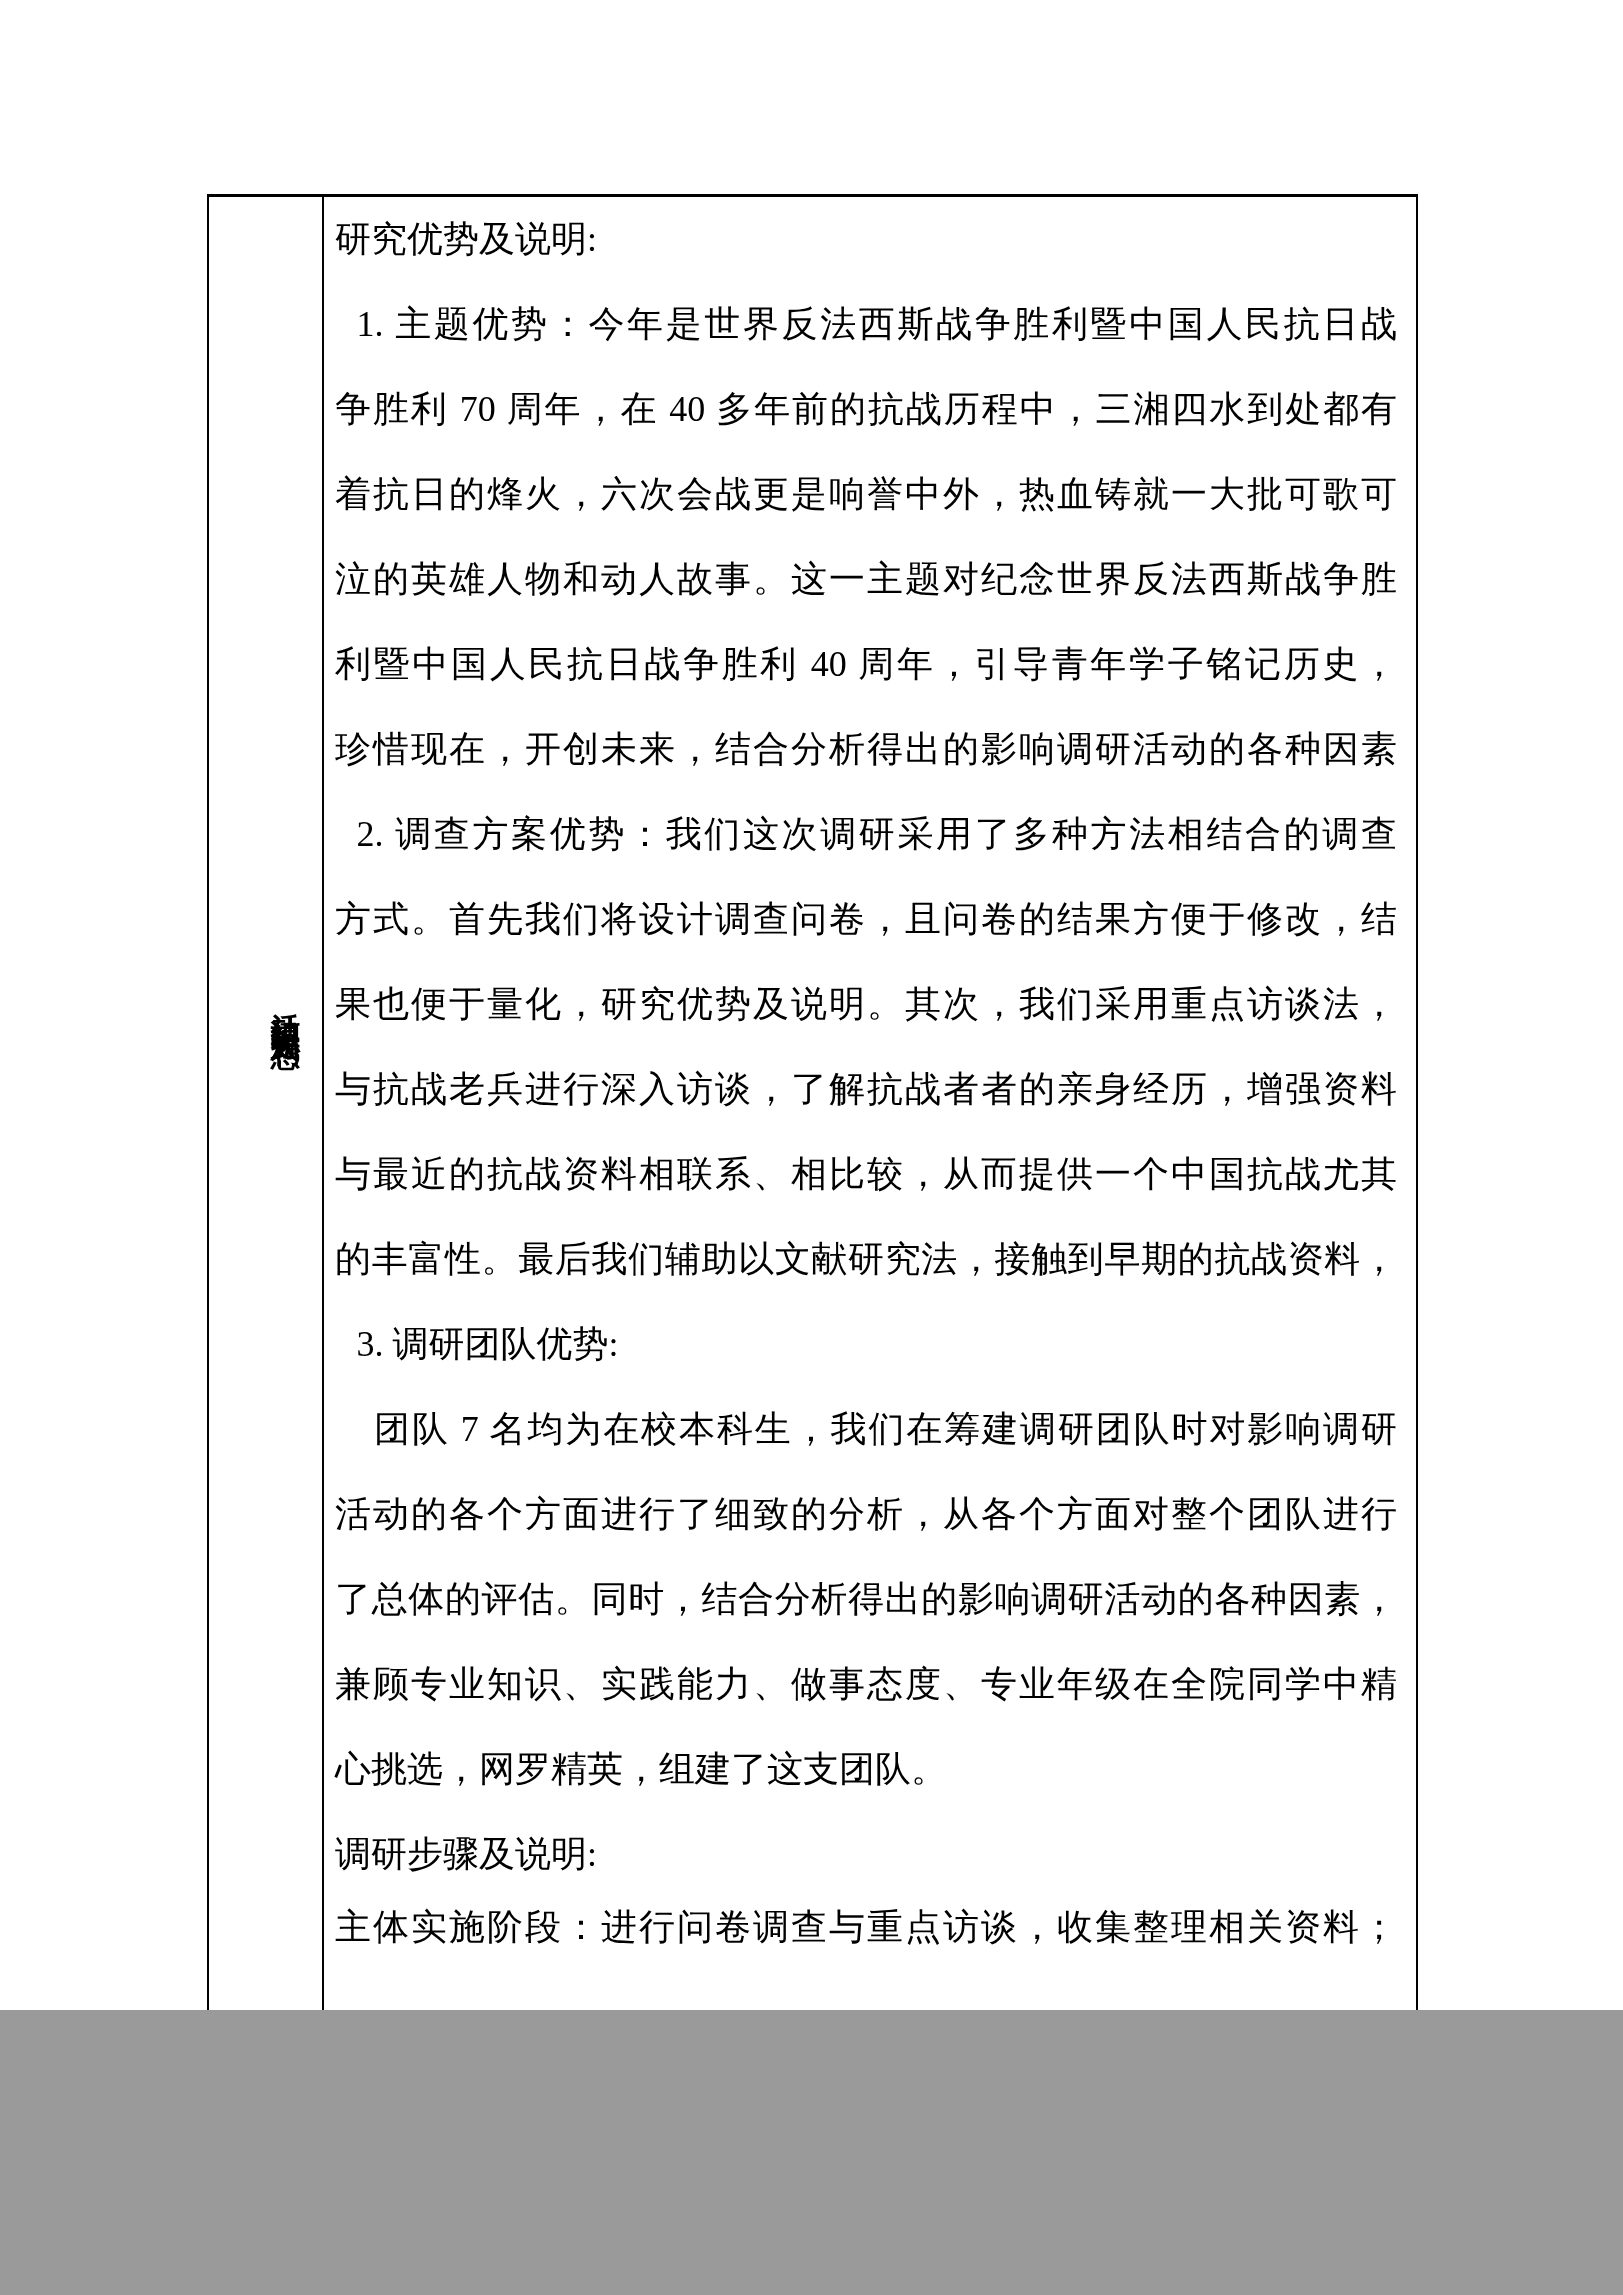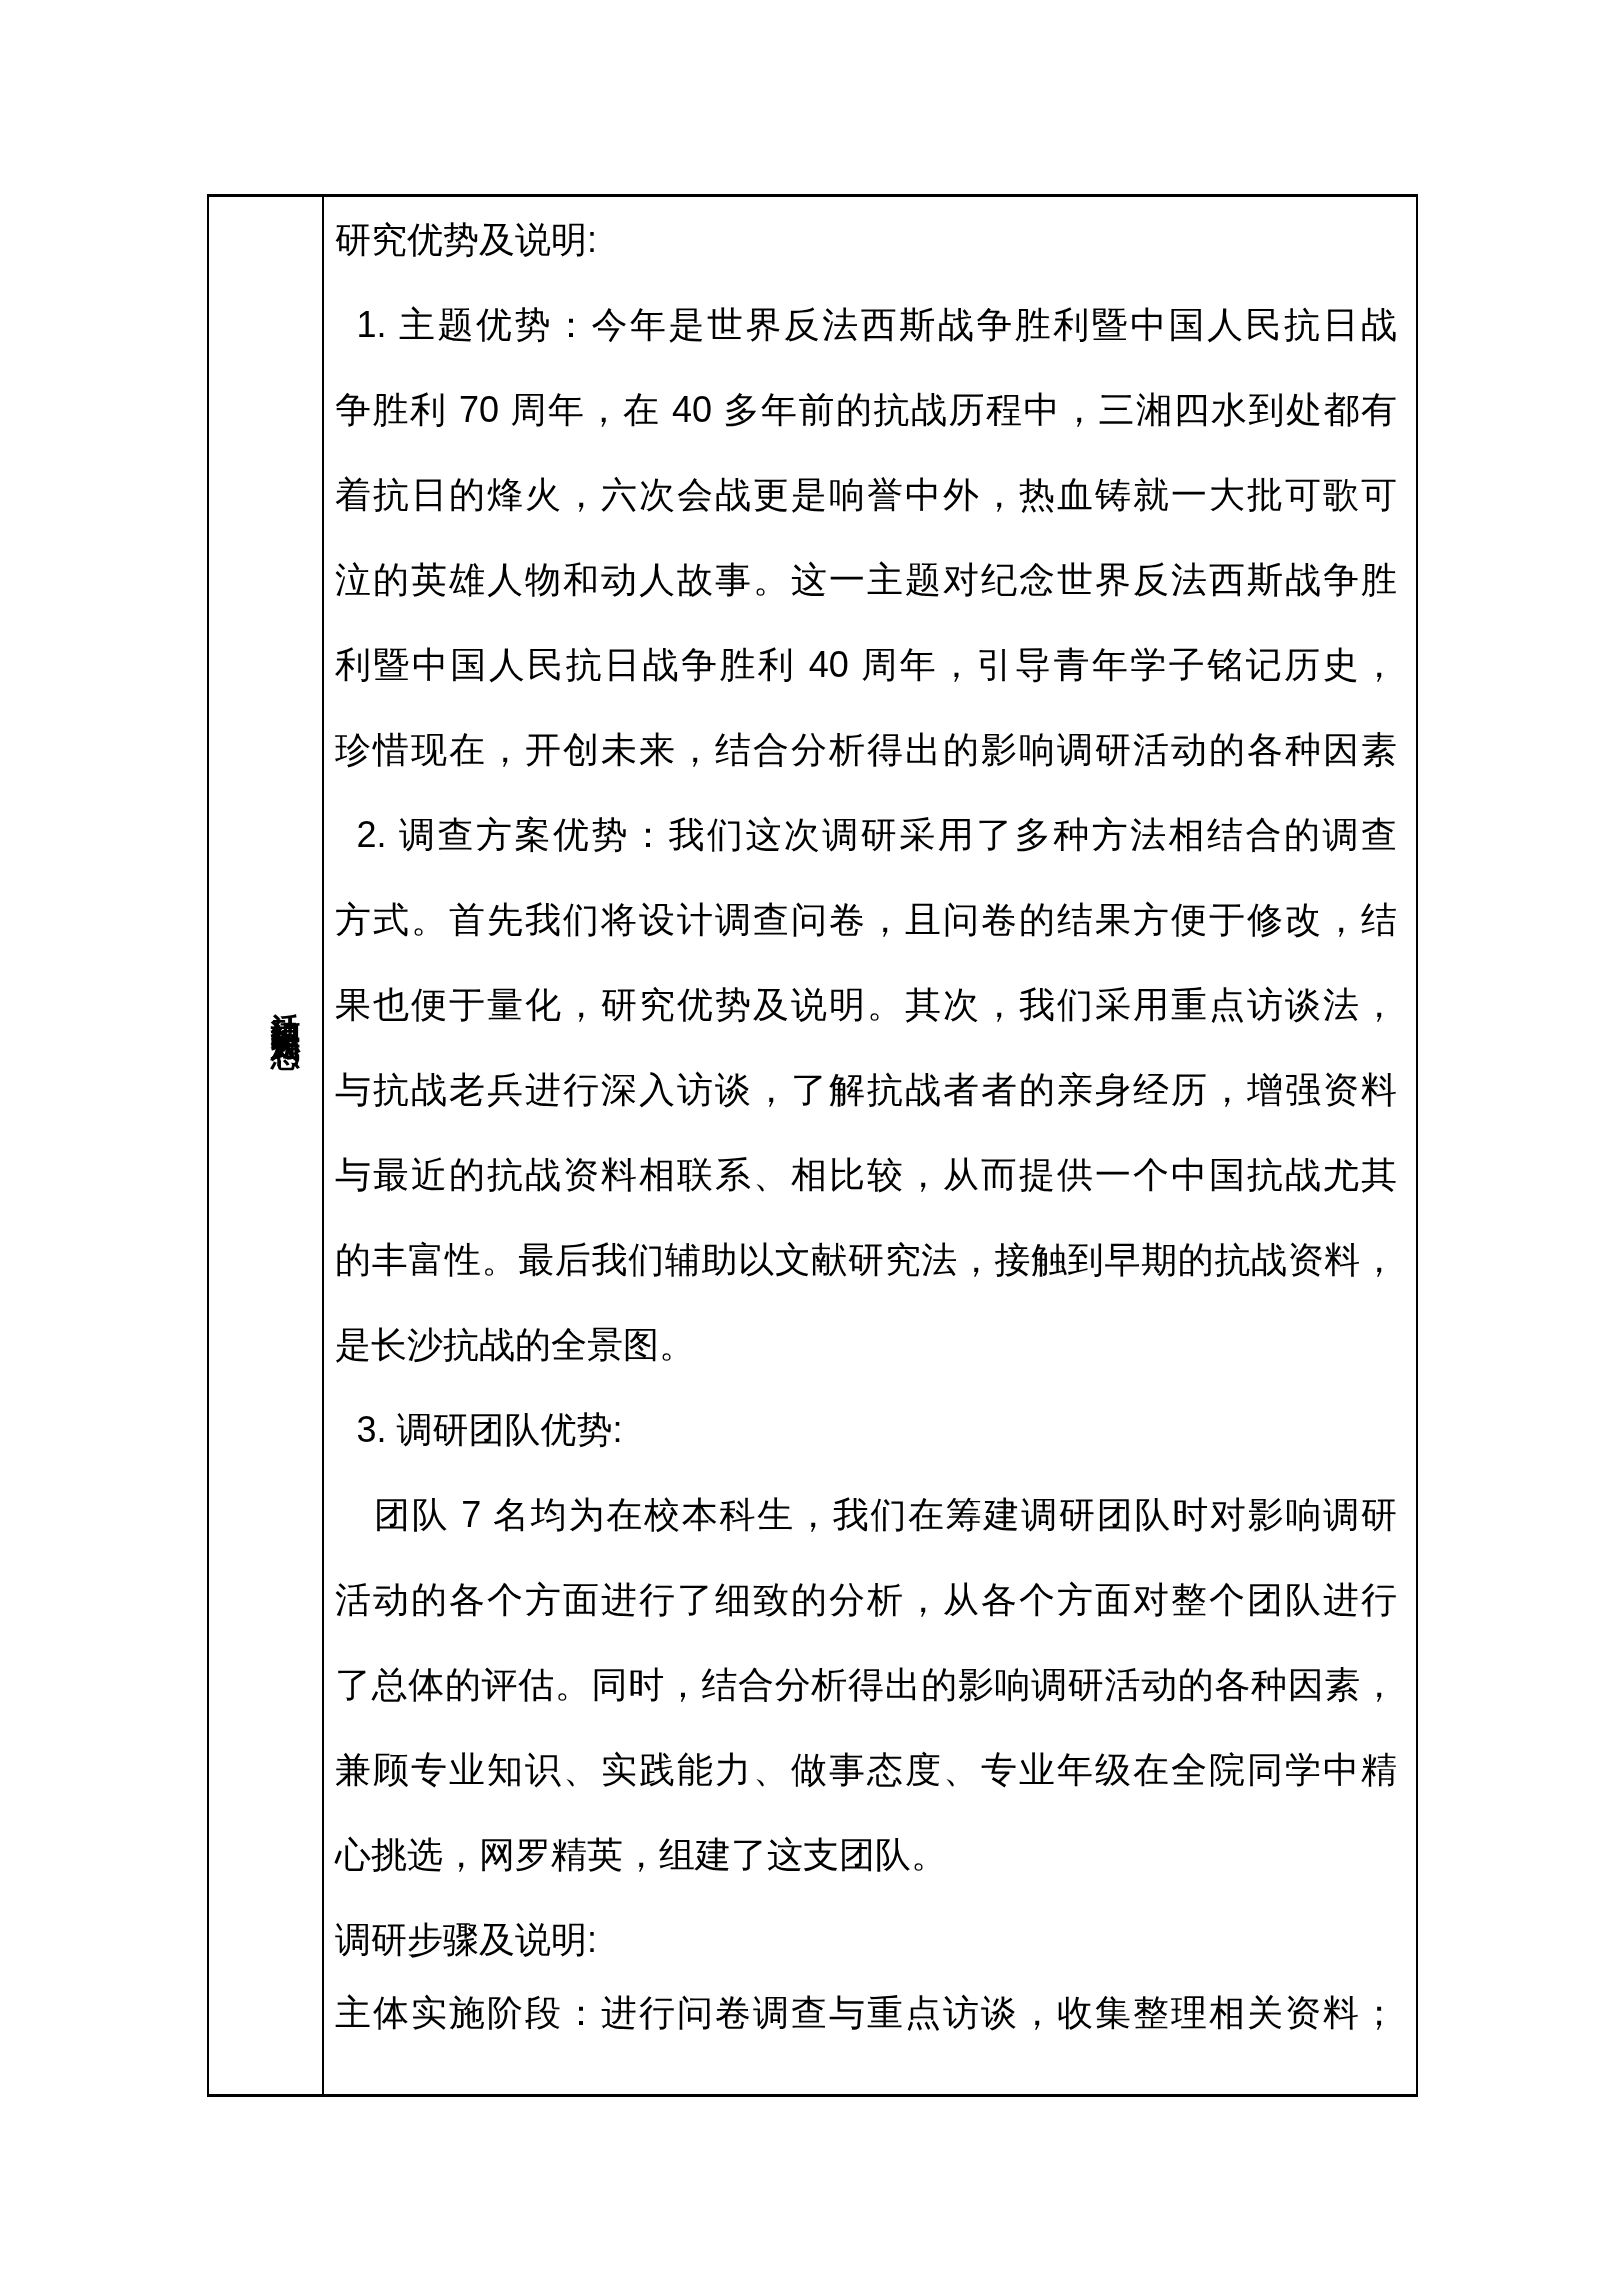--- a/index.html
+++ b/index.html
@@ -1,20 +1,20 @@
 <!DOCTYPE html>
 <html style="font-size:10.5px"><head>
 <meta charset="utf-8">
 <style>
   html,body{margin:0;padding:0;background:#9a9a9a;}
   .page{
     position:relative;
-    width:1623px;height:2295px;
+    width:1623px;height:2010px;
     background:#ffffff;
-    font-family:Liberation Sans, sans-serif;
+    font-family:Liberation Serif, serif;
     color:#000000;
     overflow:hidden;
   }
   .form-table{
     position:absolute;
     left:207px;top:194px;
     width:1211px;height:1903px;
     box-sizing:border-box;
     border:2px solid #000000;
     border-top-width:3.3px;
@@ -79,21 +79,20 @@
       <div class="ln j">着抗日的烽火，六次会战更是响誉中外，热血铸就一大批可歌可</div>
       <div class="ln j">泣的英雄人物和动人故事。这一主题对纪念世界反法西斯战争胜</div>
       <div class="ln j">利暨中国人民抗日战争胜利 40 周年，引导青年学子铭记历史，</div>
       <div class="ln j">珍惜现在，开创未来，结合分析得出的影响调研活动的各种因素</div>
       <div class="ln j ind-s">2. 调查方案优势：我们这次调研采用了多种方法相结合的调查</div>
       <div class="ln j">方式。首先我们将设计调查问卷，且问卷的结果方便于修改，结</div>
       <div class="ln j">果也便于量化，研究优势及说明。其次，我们采用重点访谈法，</div>
       <div class="ln j">与抗战老兵进行深入访谈，了解抗战者者的亲身经历，增强资料</div>
       <div class="ln j">与最近的抗战资料相联系、相比较，从而提供一个中国抗战尤其</div>
       <div class="ln j">的丰富性。最后我们辅助以文献研究法，接触到早期的抗战资料，</div>
-      <div class="ln">是长沙抗战的全景图。</div>
       <div class="ln ind-s">3. 调研团队优势:</div>
       <div class="ln j ind-l">团队 7 名均为在校本科生，我们在筹建调研团队时对影响调研</div>
       <div class="ln j">活动的各个方面进行了细致的分析，从各个方面对整个团队进行</div>
       <div class="ln j">了总体的评估。同时，结合分析得出的影响调研活动的各种因素，</div>
       <div class="ln j">兼顾专业知识、实践能力、做事态度、专业年级在全院同学中精</div>
       <div class="ln">心挑选，网罗精英，组建了这支团队。</div>
       <div class="ln">调研步骤及说明:</div>
       <div class="ln j clipped">主体实施阶段：进行问卷调查与重点访谈，收集整理相关资料；</div>
     </div>
 

